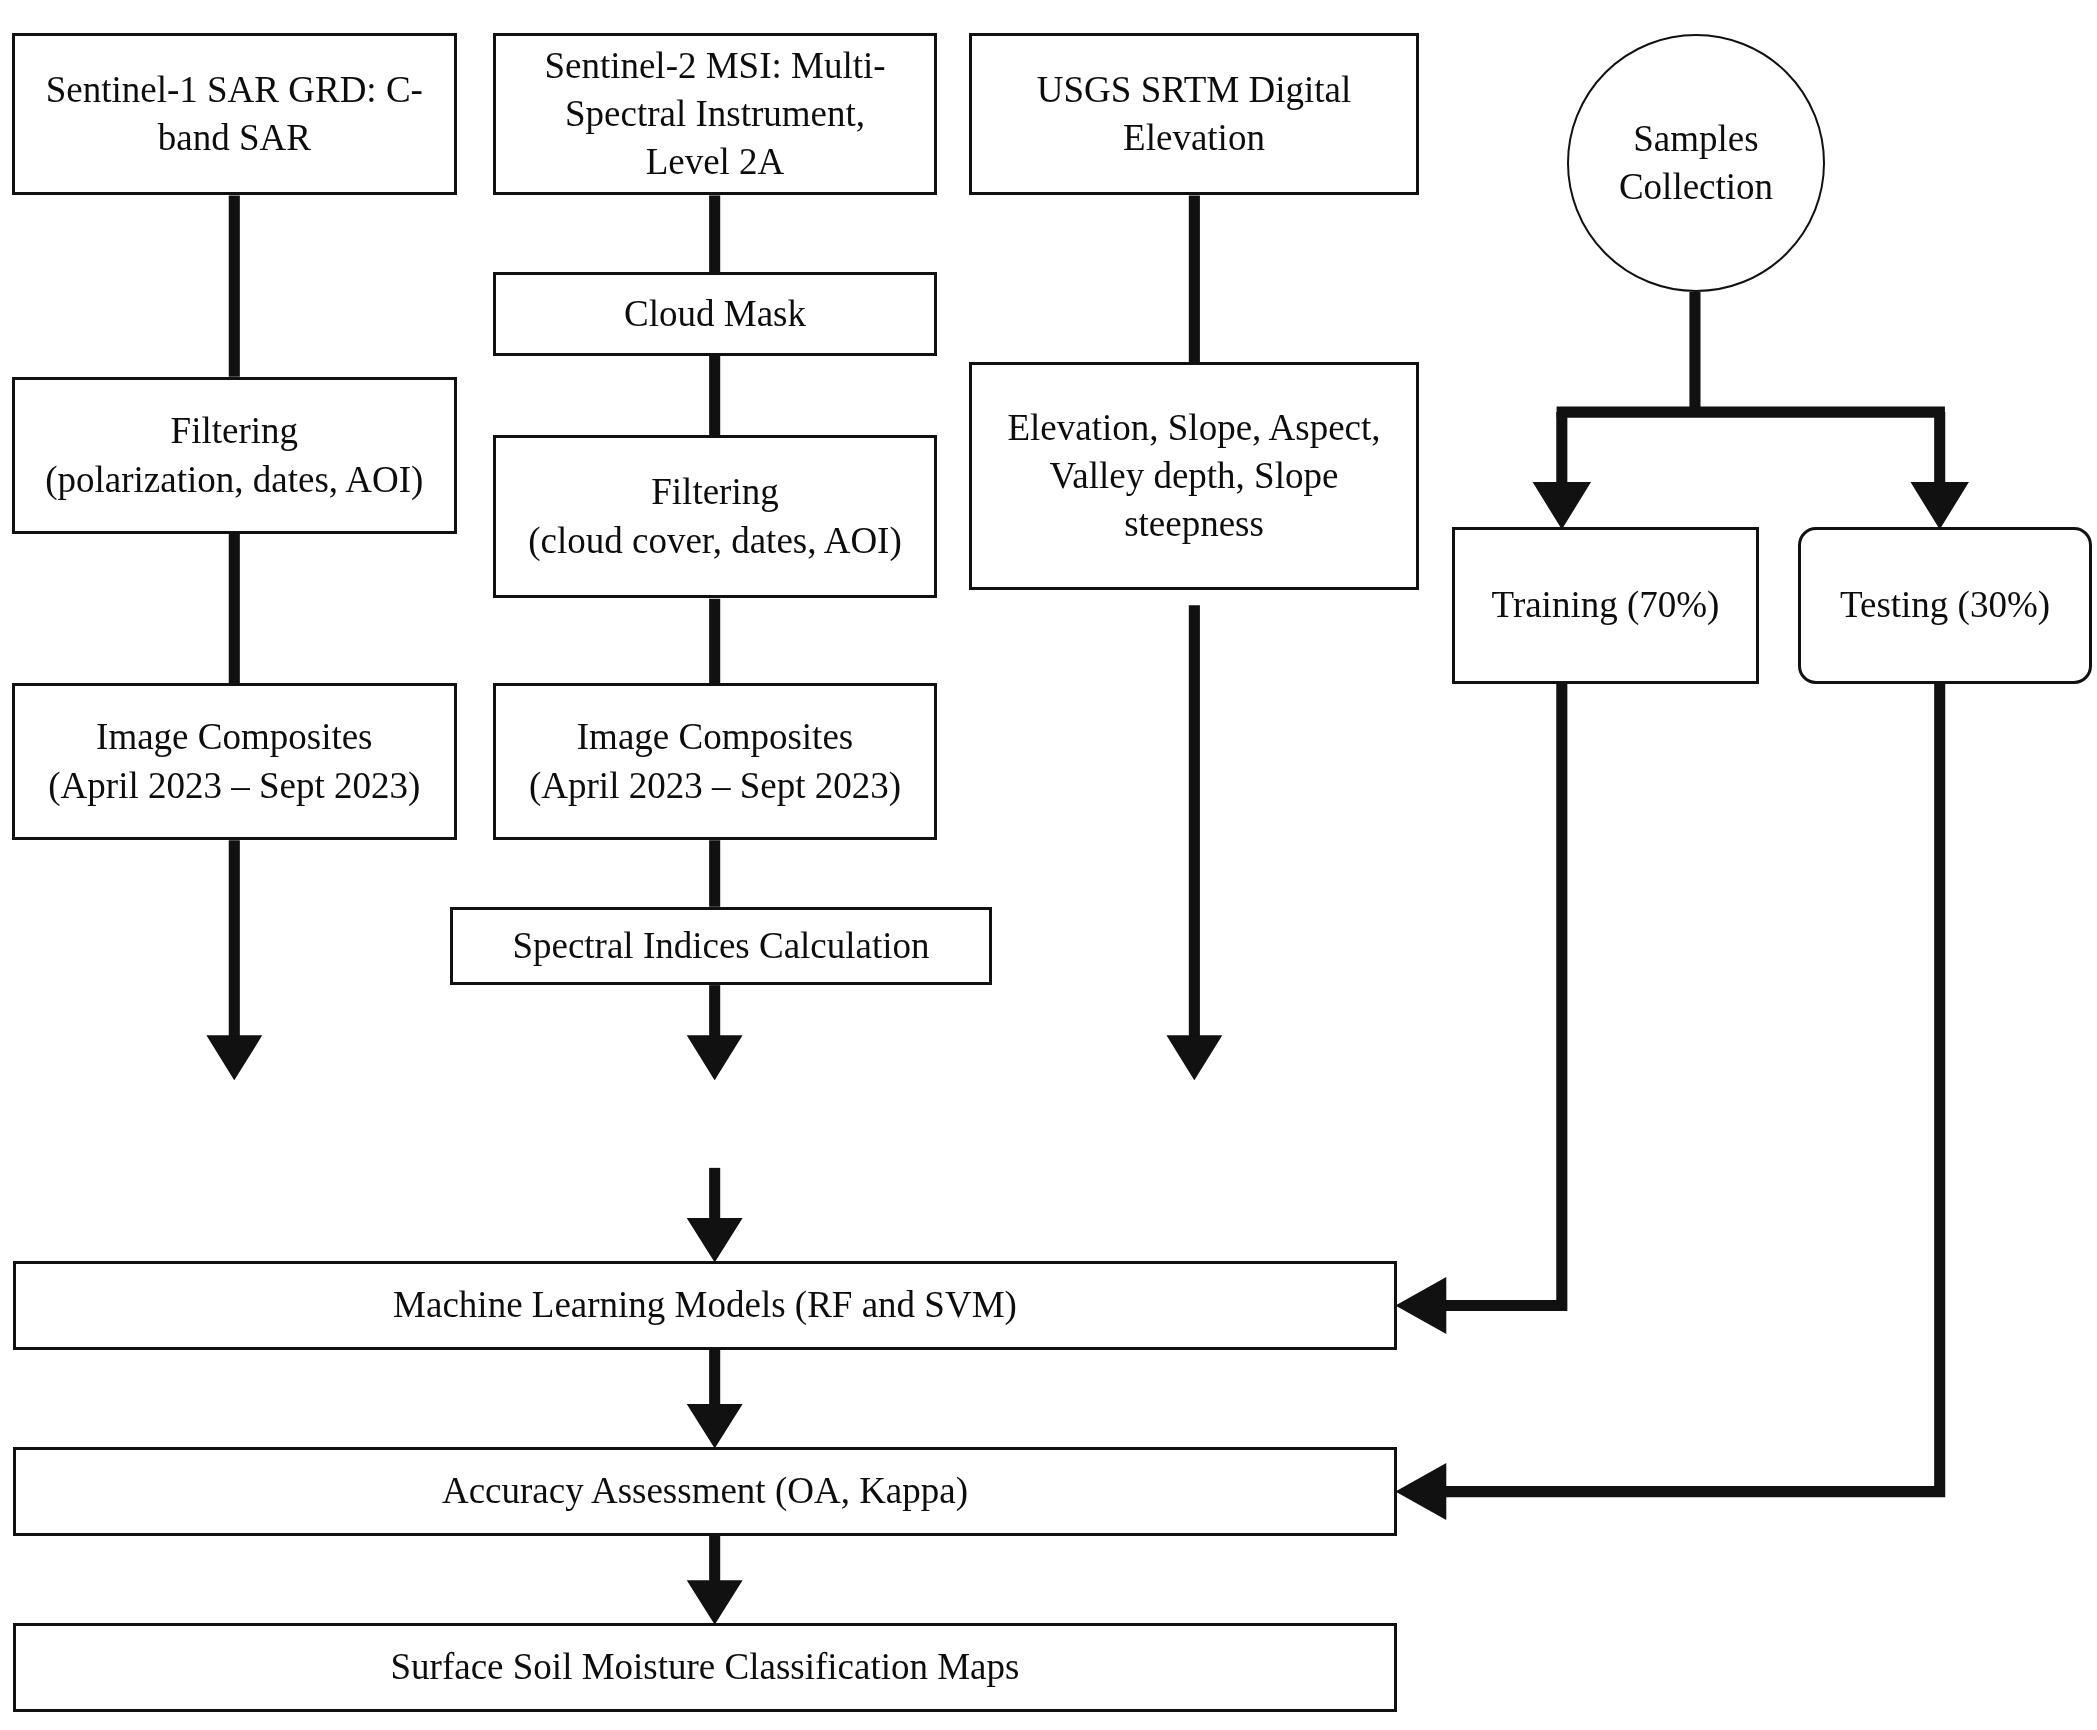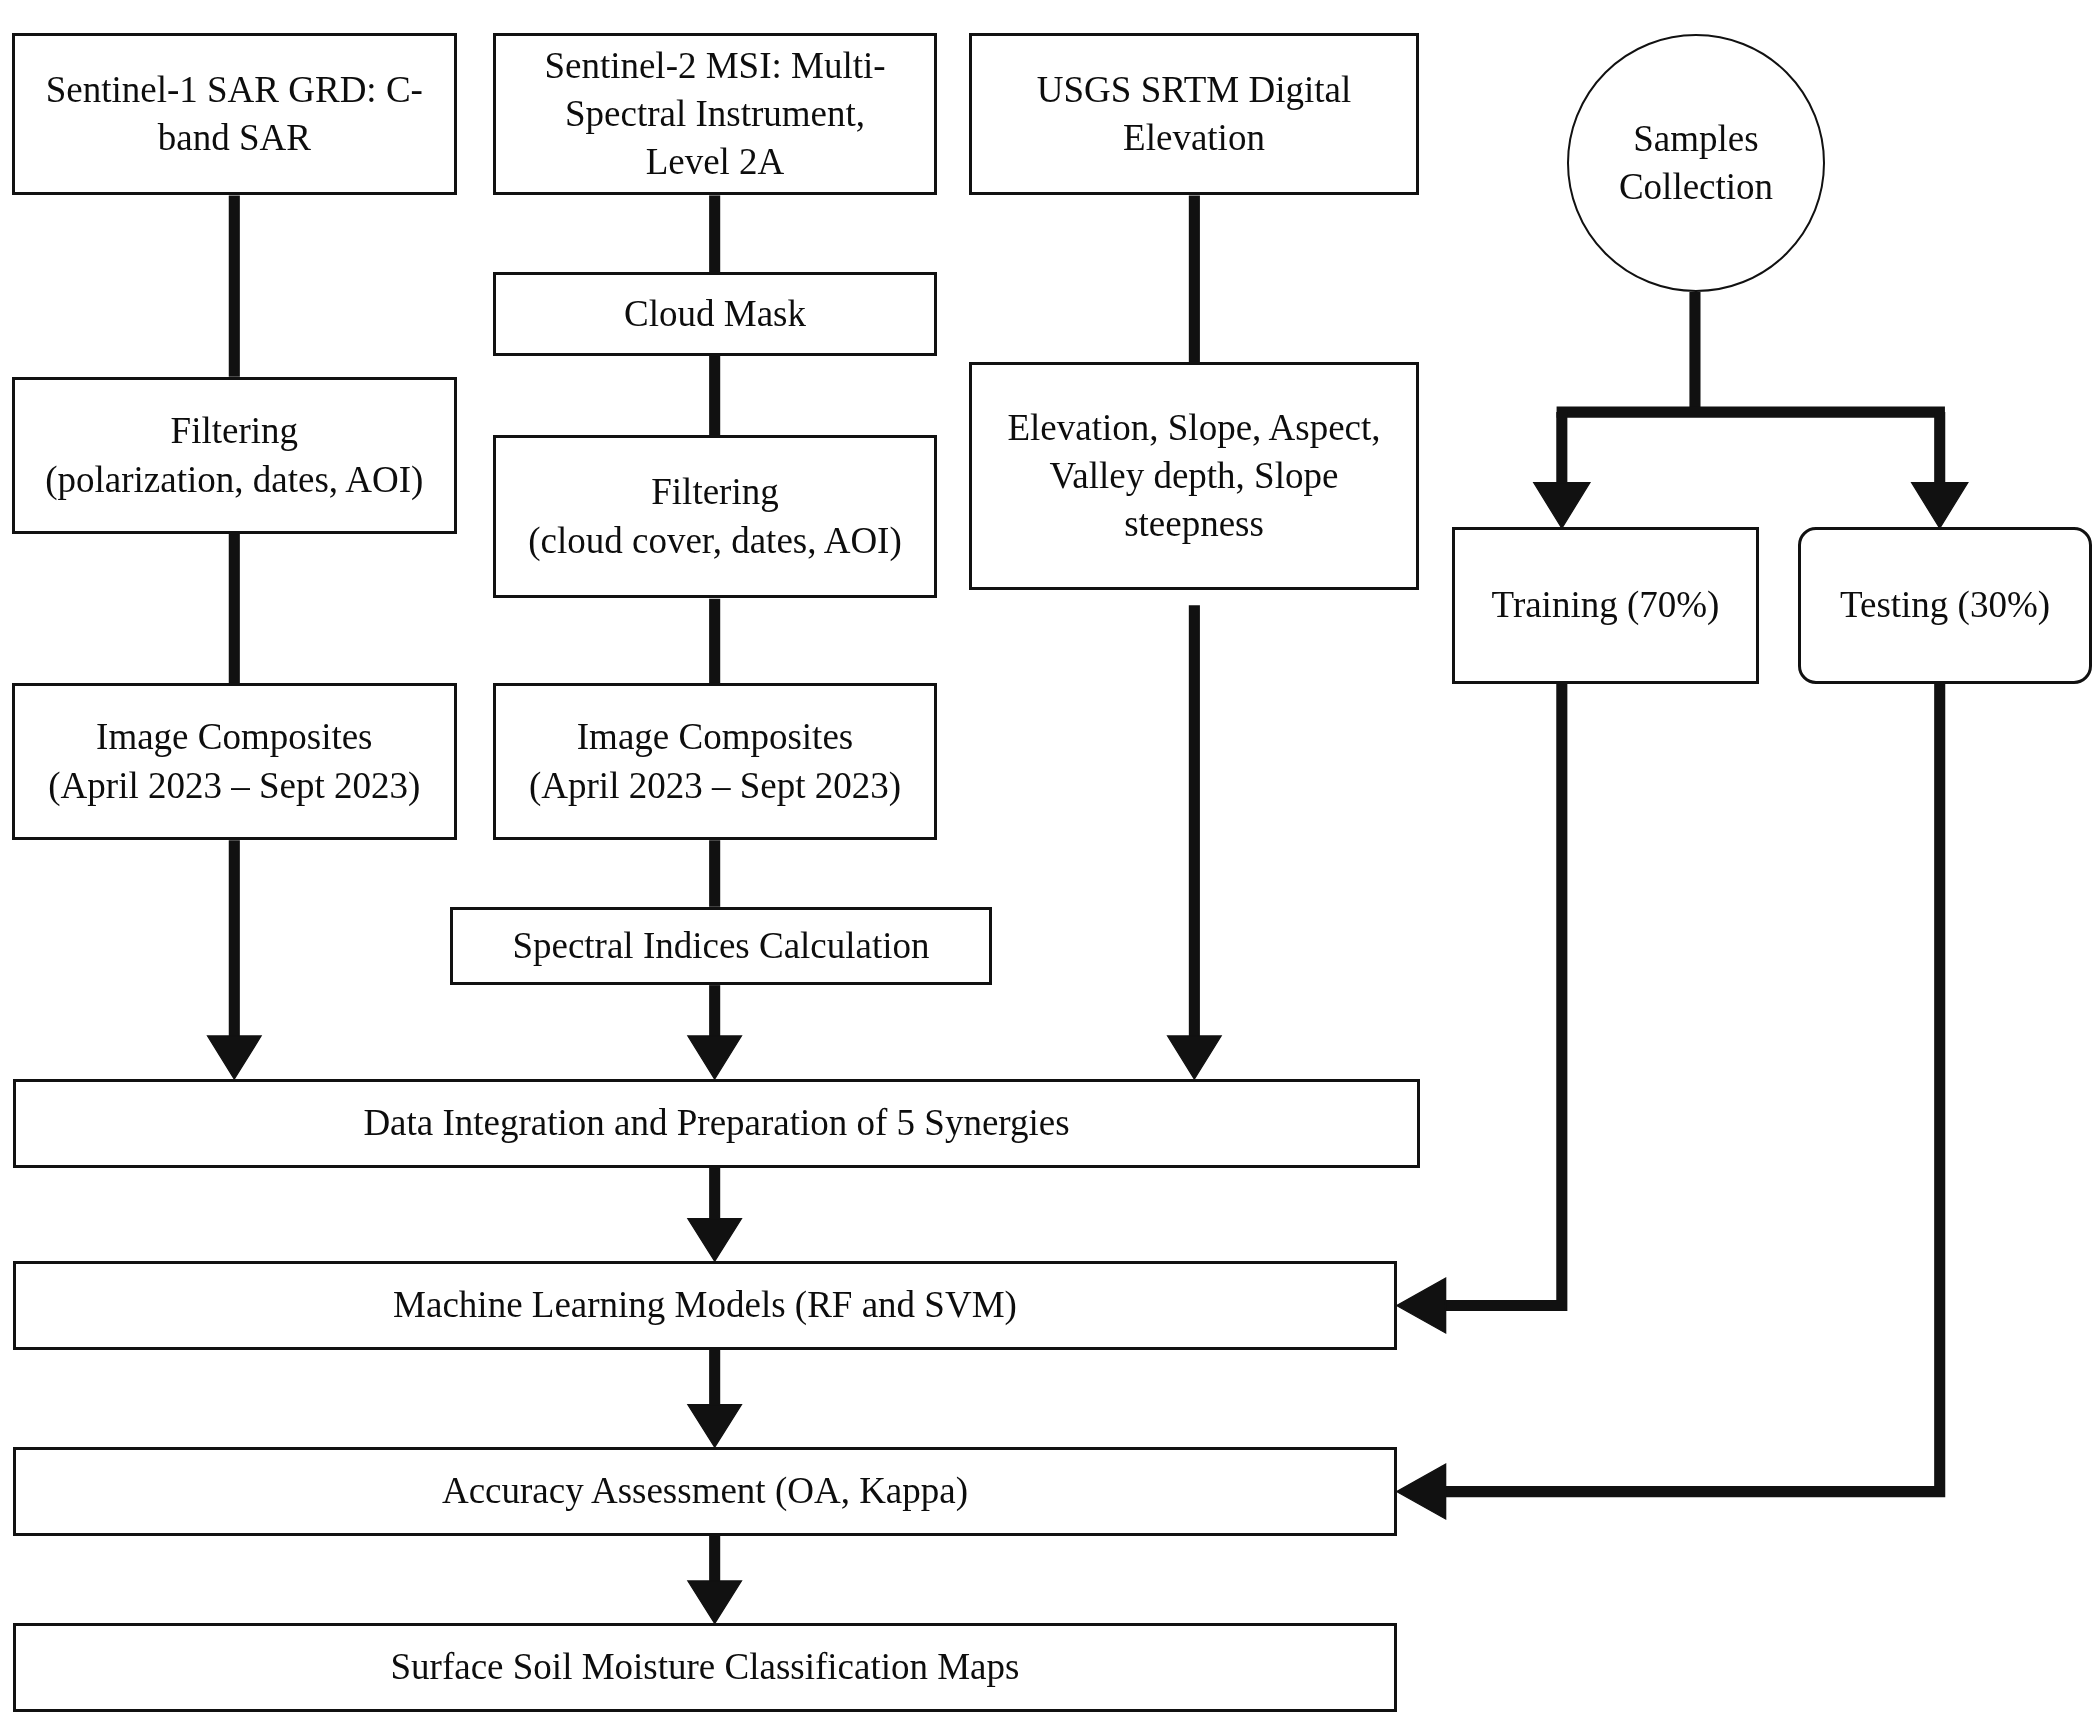--- a/index.html
+++ b/index.html
@@ -117,23 +117,20 @@
 
   <div class="node" style="left:493px;top:659px;width:444px;height:157px;">
     <span>Image Composites
 (April 2023 – Sept 2023)</span>
   </div>
 
   <div class="node" style="left:450px;top:883px;width:542px;height:78px;">
     <span>Spectral Indices Calculation</span>
   </div>
 
-  <div class="node" style="left:13px;top:1055px;width:1407px;height:89px;">
-    <span>Data Integration and Preparation of 5 Synergies</span>
-  </div>
 
   <div class="node" style="left:13px;top:1237px;width:1384px;height:89px;">
     <span>Machine Learning Models (RF and SVM)</span>
   </div>
 
   <div class="node" style="left:13px;top:1423px;width:1384px;height:89px;">
     <span>Accuracy Assessment (OA, Kappa)</span>
   </div>
 
   <div class="node" style="left:13px;top:1599px;width:1384px;height:89px;">

